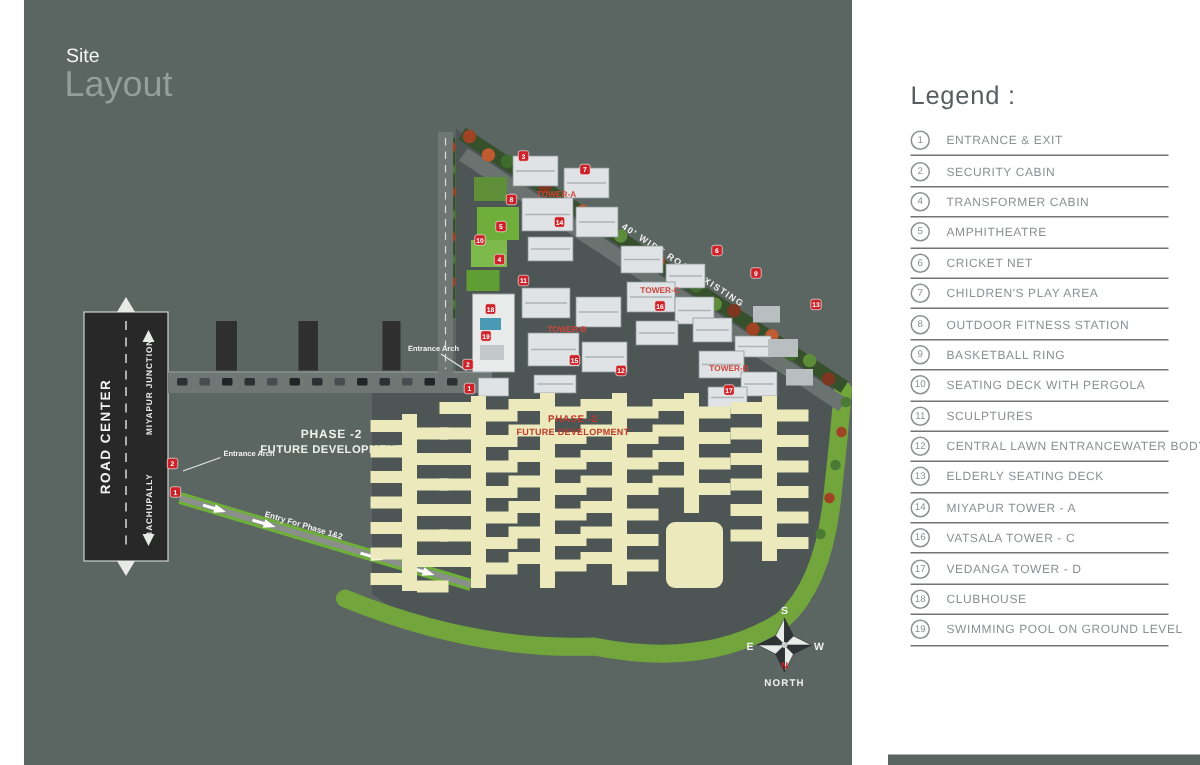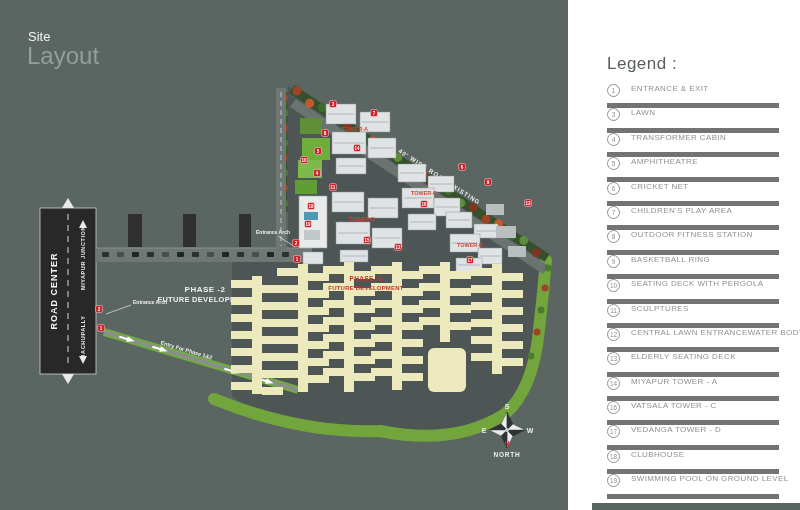--- a/index.html
+++ b/index.html
@@ -1,21 +1,21 @@
 <!DOCTYPE html>
 <html><head>
 <meta charset="utf-8">
 <style>
   html,body{margin:0;padding:0;background:#fff;font-family:"Liberation Sans",sans-serif;}
   #stage{position:relative;width:800px;height:510px;overflow:hidden;background:#ffffff;}
-  #map-area{position:absolute;left:0;top:0;width:568px;height:428px;}
+  #map-area{position:absolute;left:16px;top:0;width:568px;height:428px;}
   #legend-panel{position:absolute;left:568px;top:0;width:232px;height:510px;background:#ffffff;}
   .legend-title{position:absolute;left:39px;top:54px;font-size:17px;color:#585d5f;letter-spacing:.5px;}
   #legend-list{position:absolute;left:39px;top:84px;width:172px;}
-  .lg-row{position:relative;height:19.4px;display:flex;border-bottom:5px solid #737373;}
+  .lg-row{position:relative;height:19.4px;display:flex;align-items:center;border-bottom:1px solid #737373;}
   .lg-num{flex:0 0 auto;width:11px;height:11px;border:1px solid #8d9092;border-radius:50%;
           font-size:6.5px;color:#8d9092;display:flex;align-items:center;justify-content:center;margin-right:11px;}
   .lg-label{font-size:8px;color:#8d9092;letter-spacing:.4px;white-space:nowrap;}
   #bottom-bar{position:absolute;left:592px;top:503px;width:208px;height:7px;background:#59635f;}
   svg text{font-family:"Liberation Sans",sans-serif;}
 </style>
 </head>
 <body>
 
 <div id="stage">
@@ -404,22 +404,22 @@
   </div>
 
   <div id="legend-panel">
     <div class="legend-title">Legend :</div>
     <div id="legend-list">
         <div class="lg-row">
           <span class="lg-num">1</span>
           <span class="lg-label">ENTRANCE &amp; EXIT</span>
         </div>
         <div class="lg-row">
-          <span class="lg-num">3</span>
-          <span class="lg-label">LAWN</span>
+          <span class="lg-num">2</span>
+          <span class="lg-label">SECURITY CABIN</span>
         </div>
         <div class="lg-row">
           <span class="lg-num">4</span>
           <span class="lg-label">TRANSFORMER CABIN</span>
         </div>
         <div class="lg-row">
           <span class="lg-num">5</span>
           <span class="lg-label">AMPHITHEATRE</span>
         </div>
         <div class="lg-row">

